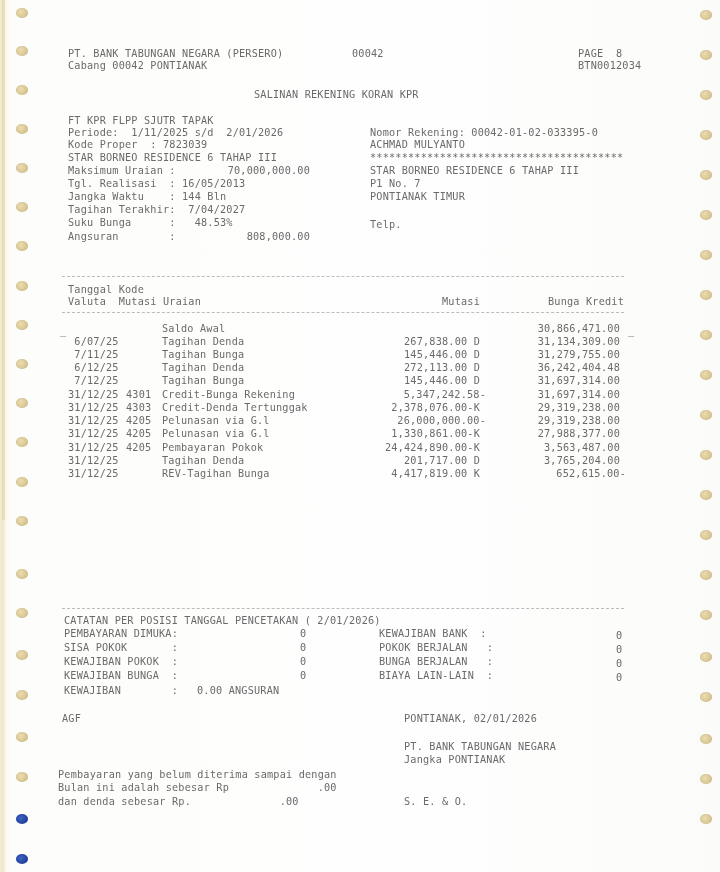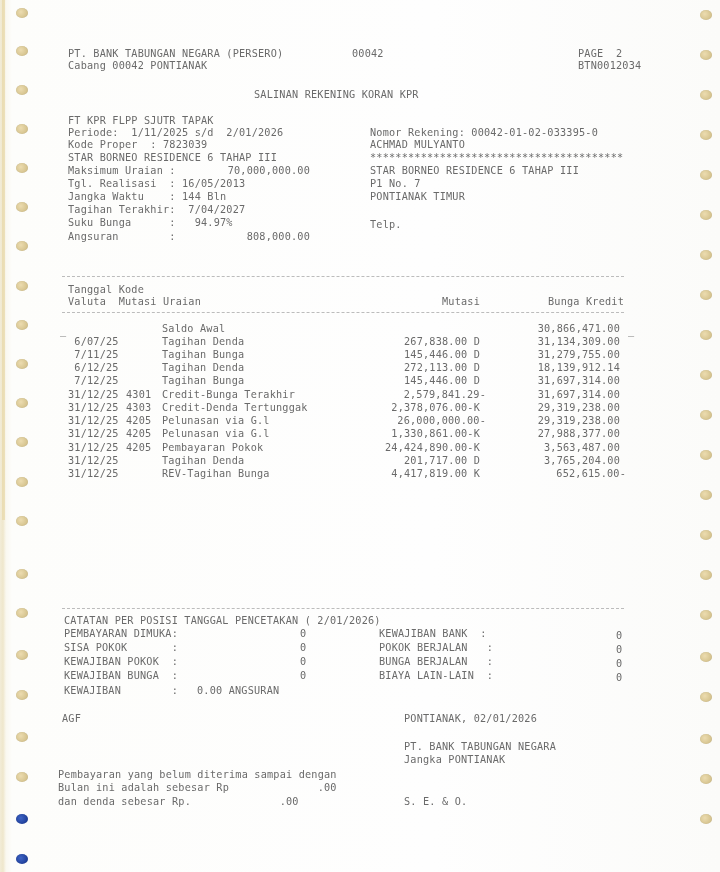--- a/index.html
+++ b/index.html
@@ -87,35 +87,35 @@
   <div class="hole" style="top:610px"></div>
   <div class="hole" style="top:652px"></div>
   <div class="hole" style="top:692px"></div>
   <div class="hole" style="top:734px"></div>
   <div class="hole" style="top:774px"></div>
   <div class="hole" style="top:814px"></div>
 </div>
 
 <div class="t" style="left:68px;top:47px">PT. BANK TABUNGAN NEGARA (PERSERO)</div>
 <div class="t" style="left:352px;top:47px">00042</div>
-<div class="t" style="left:578px;top:47px">PAGE  2</div>
+<div class="t" style="left:578px;top:47px">PAGE  8</div>
 <div class="t" style="left:68px;top:59px">Cabang 00042 PONTIANAK</div>
 <div class="t" style="left:578px;top:59px">BTN0012034</div>
 <div class="t" style="left:254px;top:88px">SALINAN REKENING KORAN KPR</div>
 
 <div class="t" style="left:68px;top:114px">FT KPR FLPP SJUTR TAPAK</div>
 <div class="t" style="left:68px;top:126px">Periode:  1/11/2025 s/d  2/01/2026</div>
 <div class="t" style="left:68px;top:138px">Kode Proper  : 7823039</div>
 <div class="t" style="left:68px;top:151px">STAR BORNEO RESIDENCE 6 TAHAP III</div>
 <div class="t" style="left:68px;top:164px">Maksimum Uraian :</div>
 <div class="t r" style="left:190px;width:120px;top:164px">70,000,000.00</div>
 <div class="t" style="left:68px;top:177px">Tgl. Realisasi  : 16/05/2013</div>
 <div class="t" style="left:68px;top:190px">Jangka Waktu    : 144 Bln</div>
 <div class="t" style="left:68px;top:203px">Tagihan Terakhir:  7/04/2027</div>
-<div class="t" style="left:68px;top:216px">Suku Bunga      :   94.97%</div>
+<div class="t" style="left:68px;top:216px">Suku Bunga      :   48.53%</div>
 <div class="t" style="left:68px;top:230px">Angsuran        :</div>
 <div class="t r" style="left:190px;width:120px;top:230px">808,000.00</div>
 
 <div class="t" style="left:370px;top:126px">Nomor Rekening: 00042-01-02-033395-0</div>
 <div class="t" style="left:370px;top:138px">ACHMAD MULYANTO</div>
 <div class="t" style="left:370px;top:151px">****************************************</div>
 <div class="t" style="left:370px;top:164px">STAR BORNEO RESIDENCE 6 TAHAP III</div>
 <div class="t" style="left:370px;top:177px">P1 No. 7</div>
 <div class="t" style="left:370px;top:190px">PONTIANAK TIMUR</div>
 <div class="t" style="left:370px;top:218px">Telp.</div>
@@ -148,34 +148,34 @@
     <div class="t" style="left:131px;top:348px"></div>
     <div class="t" style="left:162px;top:348px">Tagihan Bunga</div>
     <div class="t r" style="left:360px;width:120px;top:348px">145,446.00 D</div>
     <div class="t r" style="left:500px;width:120px;top:348px">31,279,755.00</div>
   </div>
   <div>
     <div class="t" style="left:68px;top:361px"> 6/12/25</div>
     <div class="t" style="left:131px;top:361px"></div>
     <div class="t" style="left:162px;top:361px">Tagihan Denda</div>
     <div class="t r" style="left:360px;width:120px;top:361px">272,113.00 D</div>
-    <div class="t r" style="left:500px;width:120px;top:361px">18,139,912.14</div>
+    <div class="t r" style="left:500px;width:120px;top:361px">36,242,404.48</div>
   </div>
   <div>
     <div class="t" style="left:68px;top:374px"> 7/12/25</div>
     <div class="t" style="left:131px;top:374px"></div>
     <div class="t" style="left:162px;top:374px">Tagihan Bunga</div>
     <div class="t r" style="left:360px;width:120px;top:374px">145,446.00 D</div>
     <div class="t r" style="left:500px;width:120px;top:374px">31,697,314.00</div>
   </div>
   <div>
     <div class="t" style="left:68px;top:388px">31/12/25</div>
     <div class="t" style="left:126px;top:388px">4301</div>
-    <div class="t" style="left:162px;top:388px">Credit-Bunga Terakhir</div>
-    <div class="t r" style="left:360px;width:126px;top:388px">2,579,841.29-</div>
+    <div class="t" style="left:162px;top:388px">Credit-Bunga Rekening</div>
+    <div class="t r" style="left:360px;width:126px;top:388px">5,347,242.58-</div>
     <div class="t r" style="left:500px;width:120px;top:388px">31,697,314.00</div>
   </div>
   <div>
     <div class="t" style="left:68px;top:401px">31/12/25</div>
     <div class="t" style="left:126px;top:401px">4303</div>
     <div class="t" style="left:162px;top:401px">Credit-Denda Tertunggak</div>
     <div class="t r" style="left:360px;width:120px;top:401px">2,378,076.00-K</div>
     <div class="t r" style="left:500px;width:120px;top:401px">29,319,238.00</div>
   </div>
   <div>

